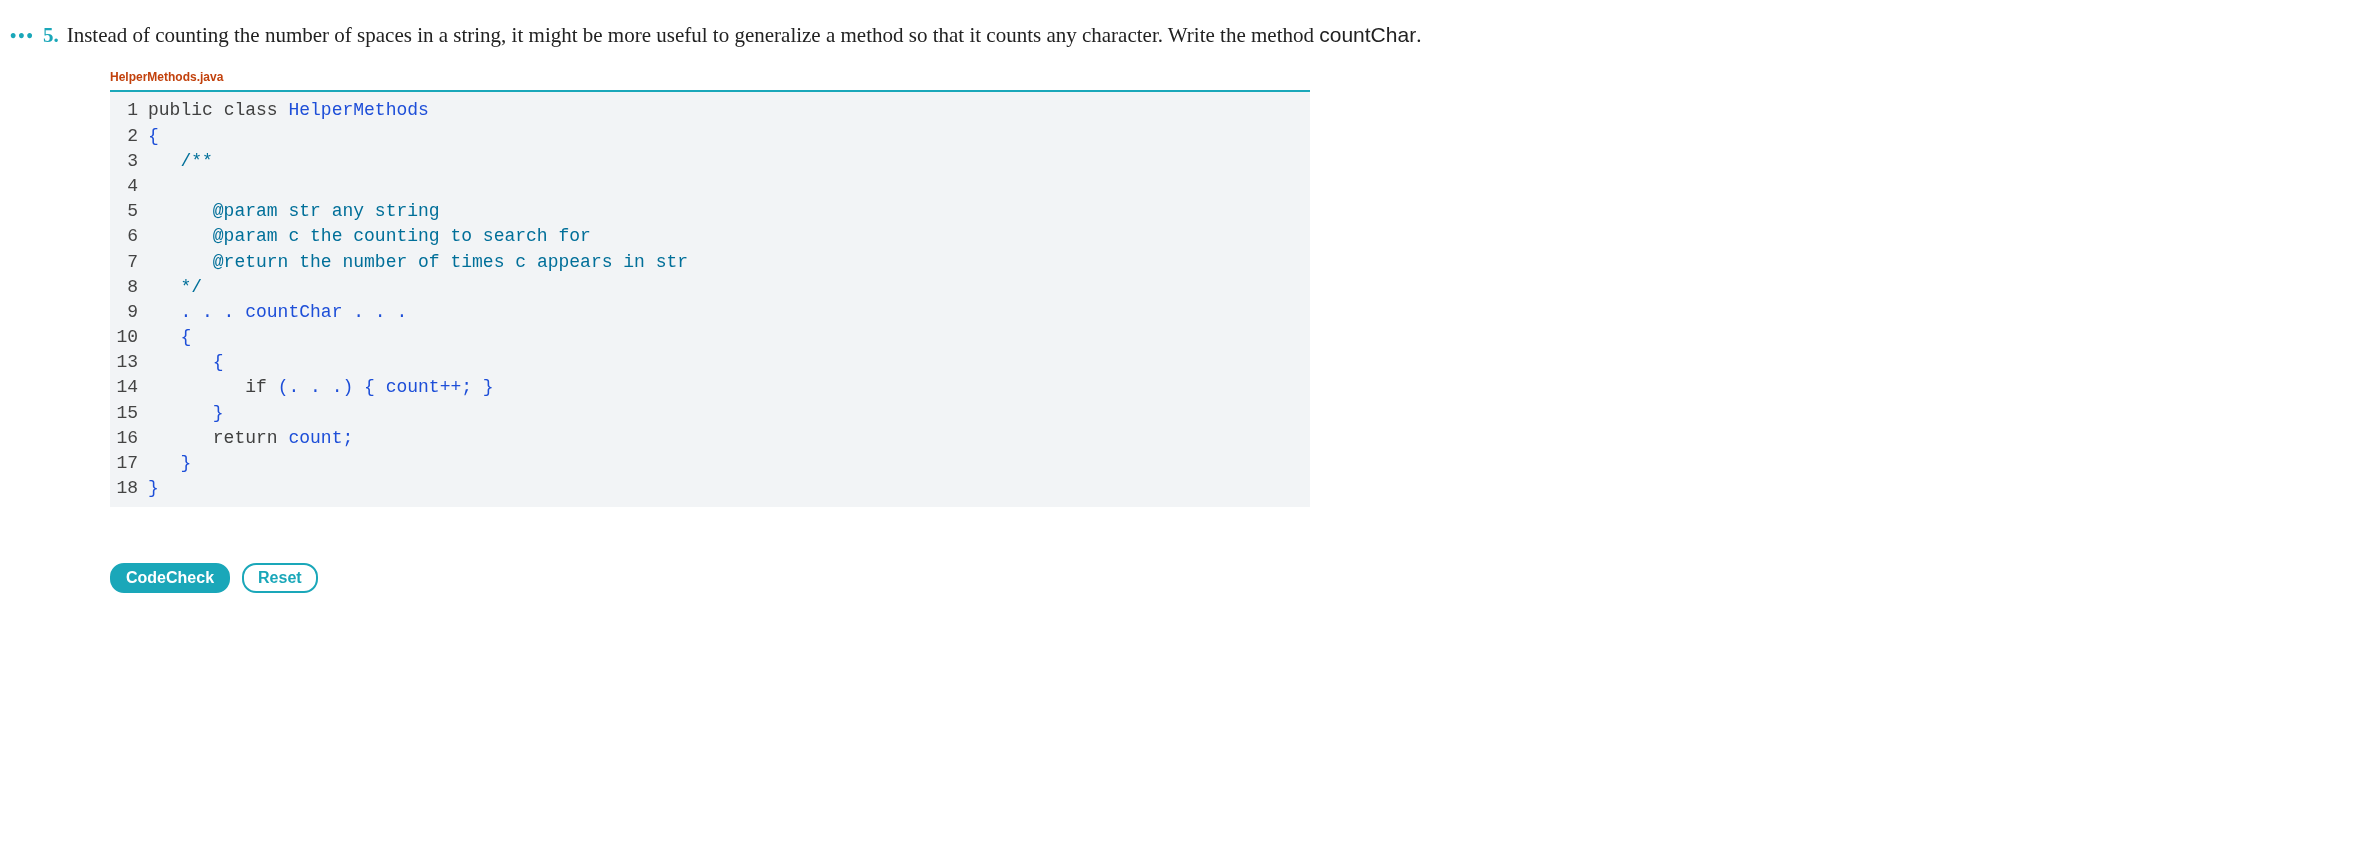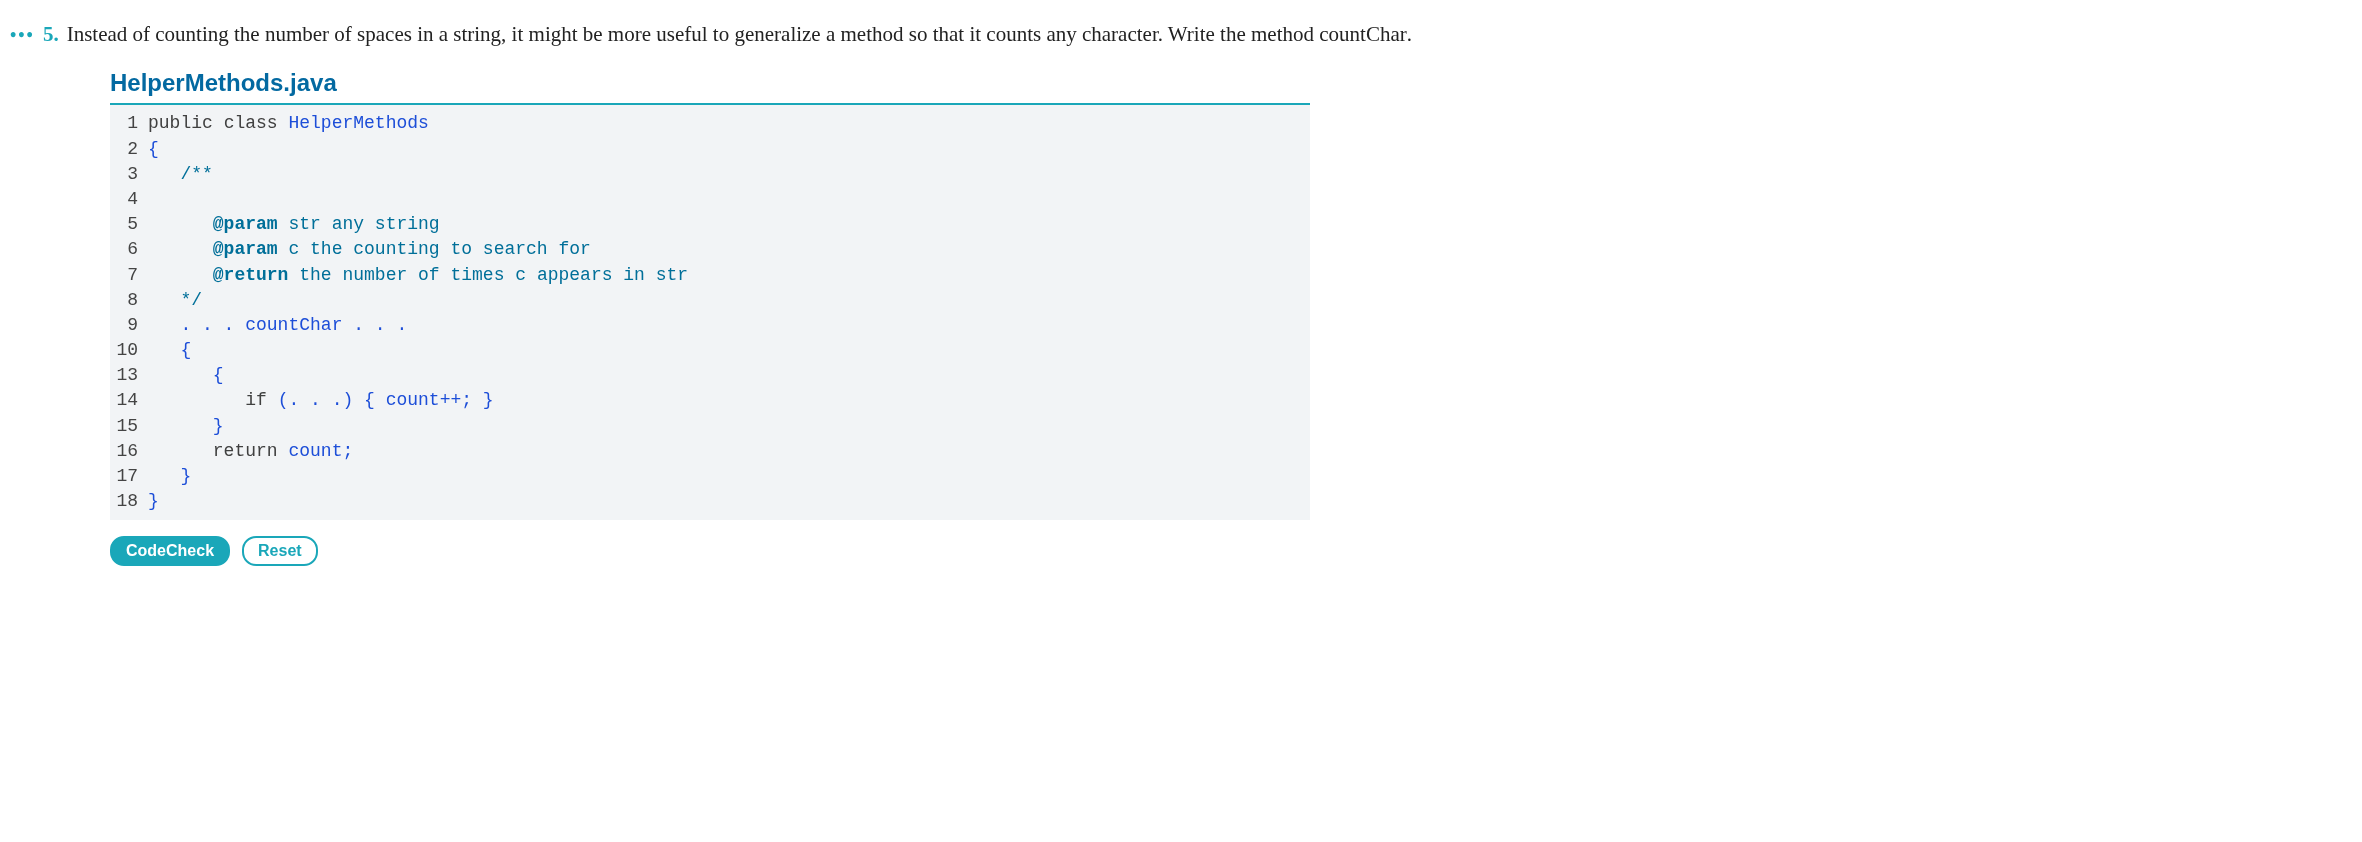--- a/index.html
+++ b/index.html
@@ -24,31 +24,31 @@
   }
   .exercise-num {
     color: #1aa7b9;
     font-weight: bold;
   }
   .exercise-text {
     color: #222;
     line-height: 1.4;
   }
   .exercise-code {
-    font-family: Liberation Serif, serif;
+    font-family: Liberation Sans, sans-serif;
   }
   .content-block {
     margin-left: 100px;
     max-width: 1200px;
   }
   .filename {
-    color: #0369a1;
+    color: #c2410c;
     font-weight: bold;
     font-family: Verdana, Arial, sans-serif;
-    font-size: 24px;
+    font-size: 12px;
     margin-bottom: 6px;
   }
   .code-panel {
     background: #f2f4f6;
     border-top: 2px solid #1aa7b9;
     padding: 6px 0;
     font-family: 'Consolas', 'Menlo', 'Courier New', monospace;
     font-size: 18px;
     line-height: 1.4;
   }
@@ -62,36 +62,37 @@
     color: #444;
     user-select: none;
     flex-shrink: 0;
   }
   .code-line {
     white-space: pre;
     flex: 1;
   }
   .kw { color: #404040; }
   .cm { color: #006f99; }
-  .cm-tag { color: #006f99; font-weight: bold; }
+  .cm-tag { color: #006f99; font-weight: normal; }
   .num { color: #006f99; }
   .plain { color: #1d4ed8; }
   .buttons {
     margin-top: 16px;
     display: flex;
     gap: 12px;
   }
   .btn {
     border: 2px solid #1aa7b9;
     border-radius: 14px;
     font-family: Verdana, Arial, sans-serif;
     font-weight: bold;
     font-size: 16px;
     padding: 4px 14px;
     cursor: pointer;
+    margin-top: 40px;
   }
   .btn-primary {
     background: #1aa7b9;
     color: #fff;
   }
   .btn-secondary {
     background: #fff;
     color: #1aa7b9;
   }
 </style>

